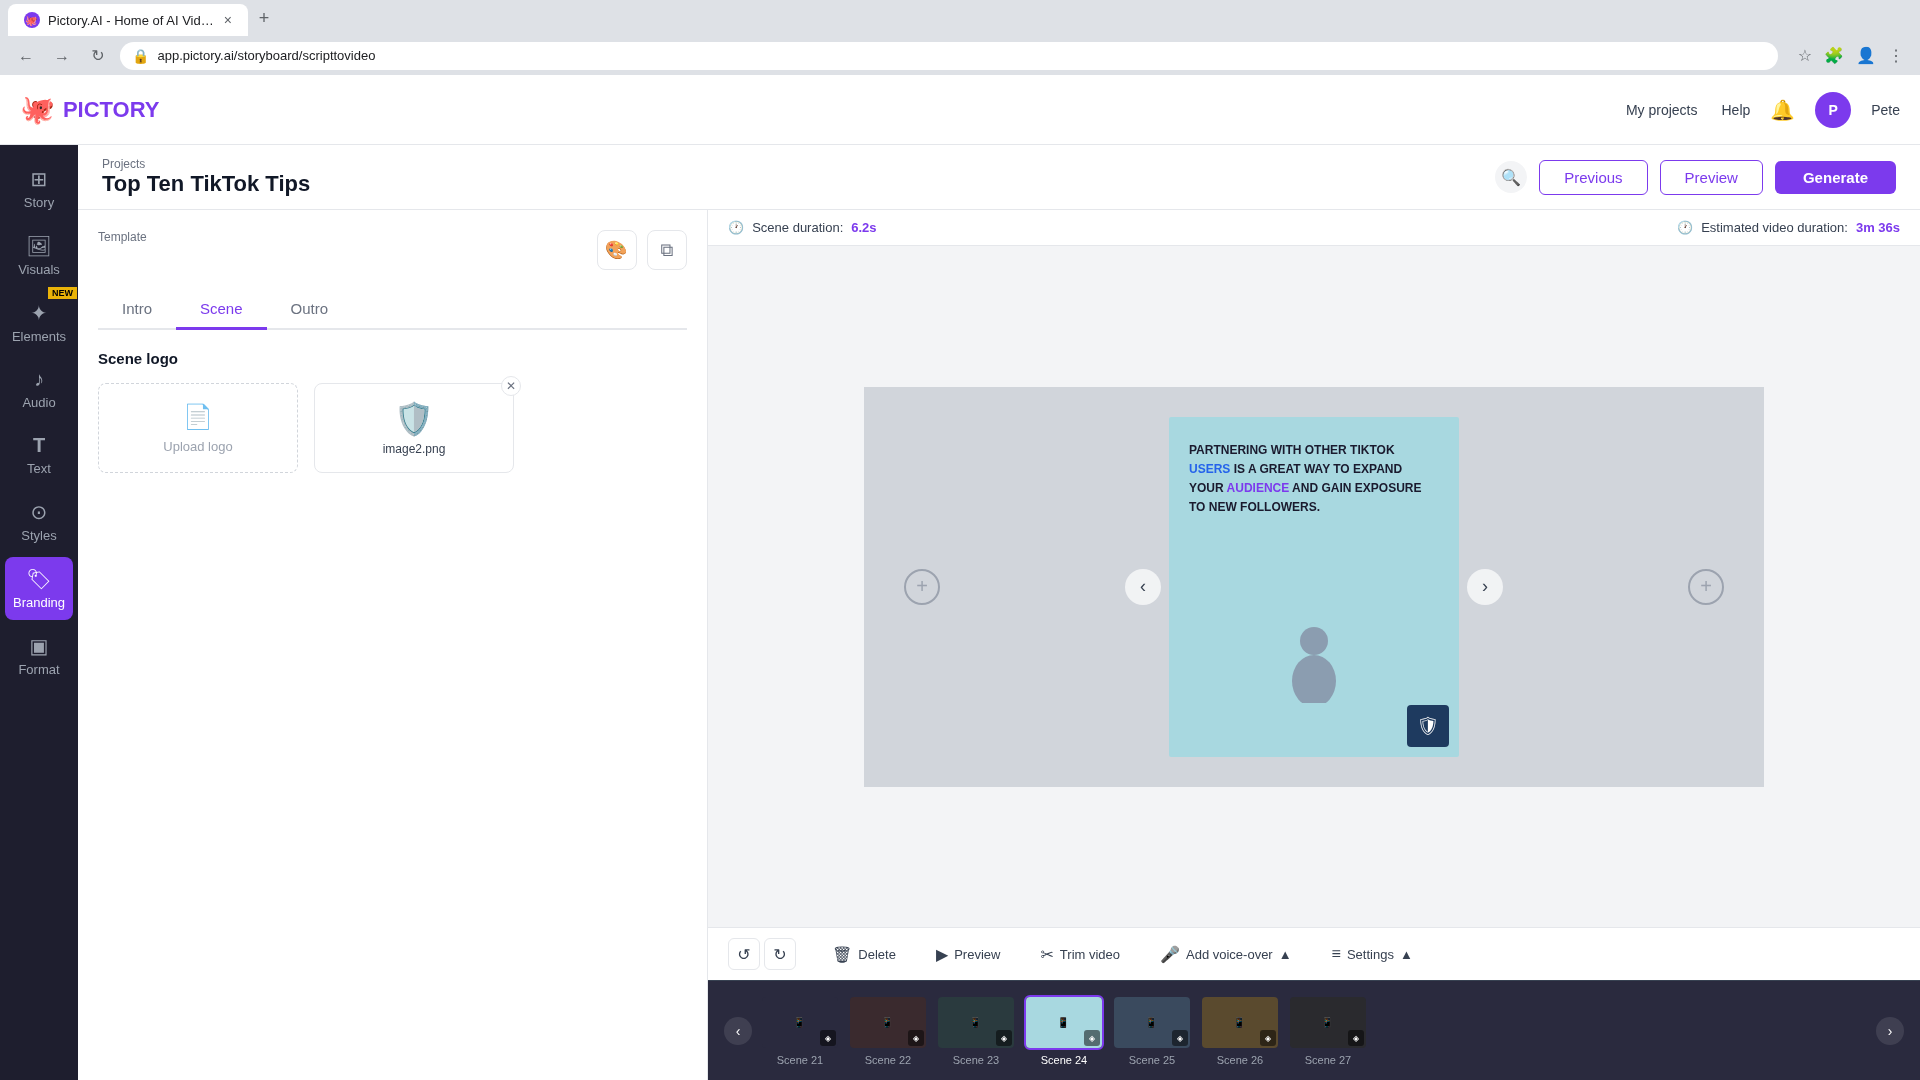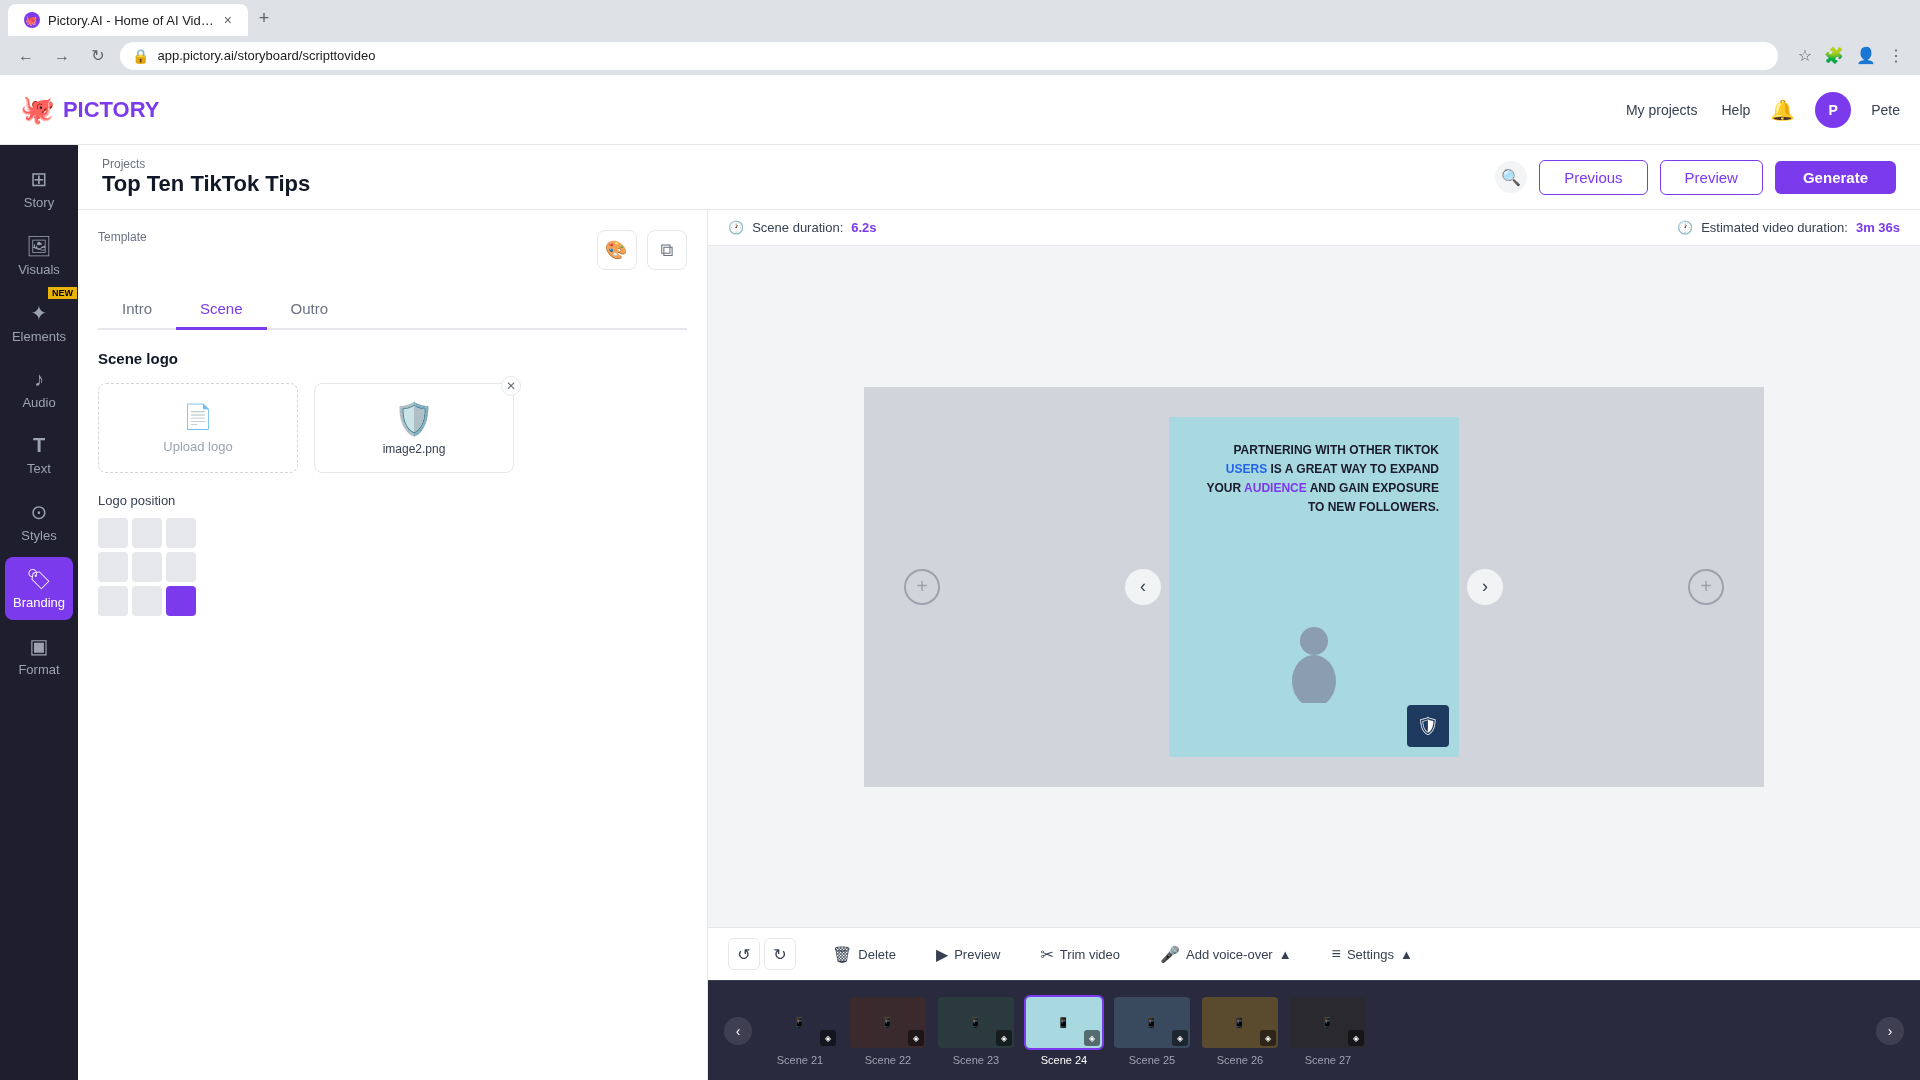--- a/index.html
+++ b/index.html
@@ -259,34 +259,20 @@
               <span>Upload logo</span>
             </div>
             <div class="logo-preview-box">
               <div class="logo-remove-btn">✕</div>
               <div style="font-size:32px;">🛡️</div>
               <span class="logo-preview-name">image2.png</span>
             </div>
           </div>
 
           <div class="logo-controls">
-            <div class="control-section">
-              <div class="control-label">Logo position</div>
-              <div class="position-grid">
-                <div class="position-cell"></div>
-                <div class="position-cell"></div>
-                <div class="position-cell"></div>
-                <div class="position-cell"></div>
-                <div class="position-cell"></div>
-                <div class="position-cell"></div>
-                <div class="position-cell"></div>
-                <div class="position-cell"></div>
-                <div class="position-cell selected"></div>
-              </div>
-            </div>
           </div>
         </div>
 
         <div class="right-panel">
 
           <div class="preview-bar">
             <div class="preview-duration">
               <span>🕐</span>
               <span>Scene duration:</span>
               <span class="duration-value">6.2s</span>
@@ -301,21 +287,21 @@
           <div class="preview-canvas">
             <div class="preview-canvas-inner" style="background:#d1d5db;">
 
               <div class="add-scene-btn add-scene-left" style="position:absolute; left:40px; top:50%; transform:translateY(-50%); width:36px; height:36px; border-radius:50%; border:2px solid #9ca3af; background:transparent; display:flex; align-items:center; justify-content:center; cursor:pointer; font-size:20px; color:#9ca3af;">+</div>
 
               <div style="position:relative;">
 
                 <div class="nav-arrow left" style="position:absolute; left:-44px; top:50%; transform:translateY(-50%); width:36px; height:36px; border-radius:50%; background:rgba(255,255,255,0.7); display:flex; align-items:center; justify-content:center; cursor:pointer; font-size:18px; color:#374151;">‹</div>
                 <div style="width:290px; height:340px; background:#a8d8e0; position:relative; overflow:hidden; border-radius:2px;">
 
-                  <div style="padding: 24px 20px 10px; text-align:right; font-size:12px; font-weight:700; color:#1a1a2e; line-height:1.6; text-transform:uppercase;">
+                  <div style="padding: 24px 20px 10px; text-align:left; font-size:12px; font-weight:700; color:#1a1a2e; line-height:1.6; text-transform:uppercase;">
                     PARTNERING WITH OTHER TIKTOK <span style="color:#2563eb;">USERS</span> IS A GREAT WAY TO EXPAND YOUR <span style="color:#7c3aed;">AUDIENCE</span> AND GAIN EXPOSURE TO NEW FOLLOWERS.
                   </div>
 
                   <div style="position:absolute; bottom:50px; left:50%; transform:translateX(-50%);">
                     <svg width="70" height="80" viewBox="0 0 70 80" fill="none" xmlns="http://www.w3.org/2000/svg">
                       <circle cx="35" cy="18" r="14" fill="#8b9db0"></circle>
                       <ellipse cx="35" cy="58" rx="22" ry="26" fill="#8b9db0"></ellipse>
                     </svg>
                   </div>
 

